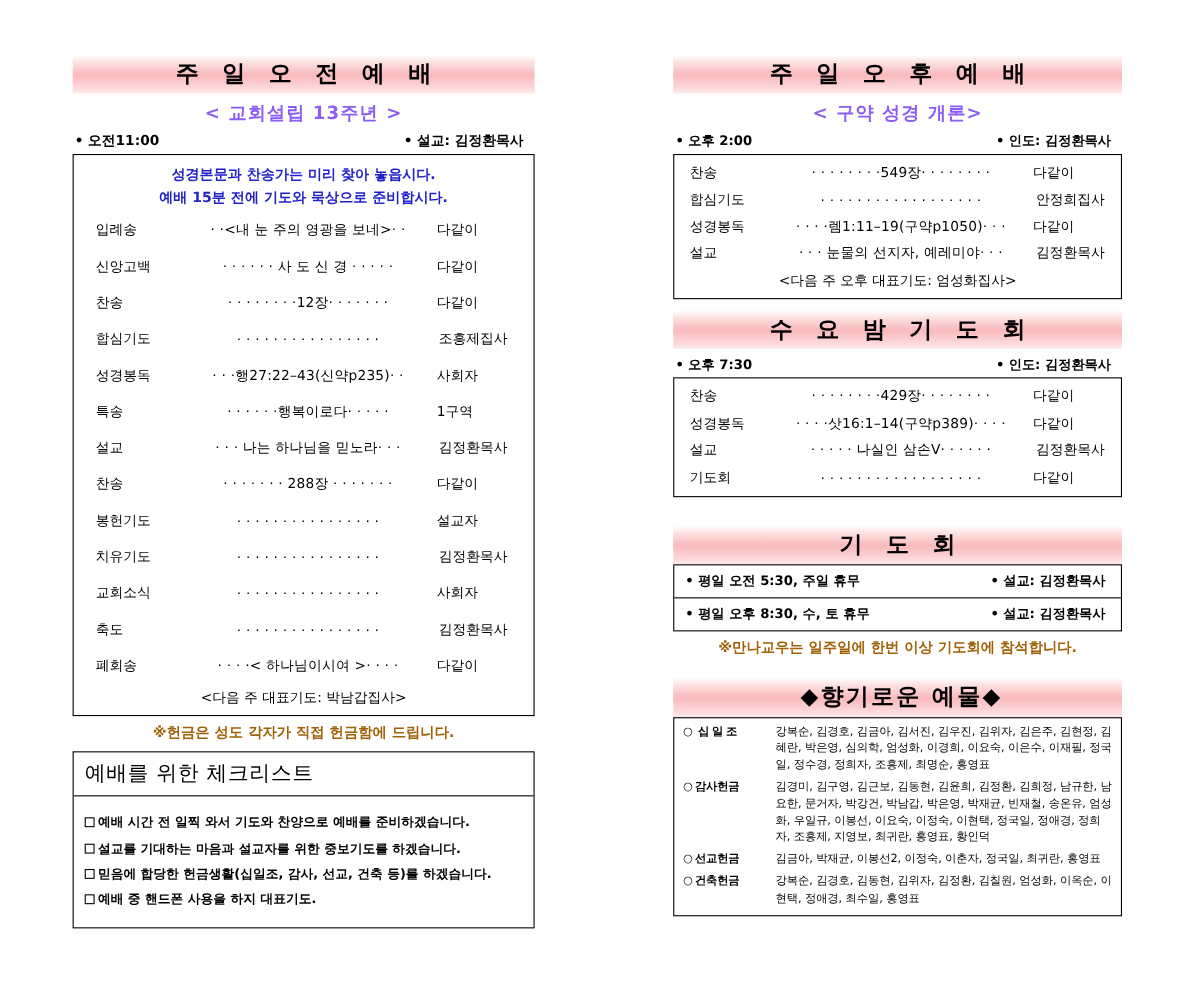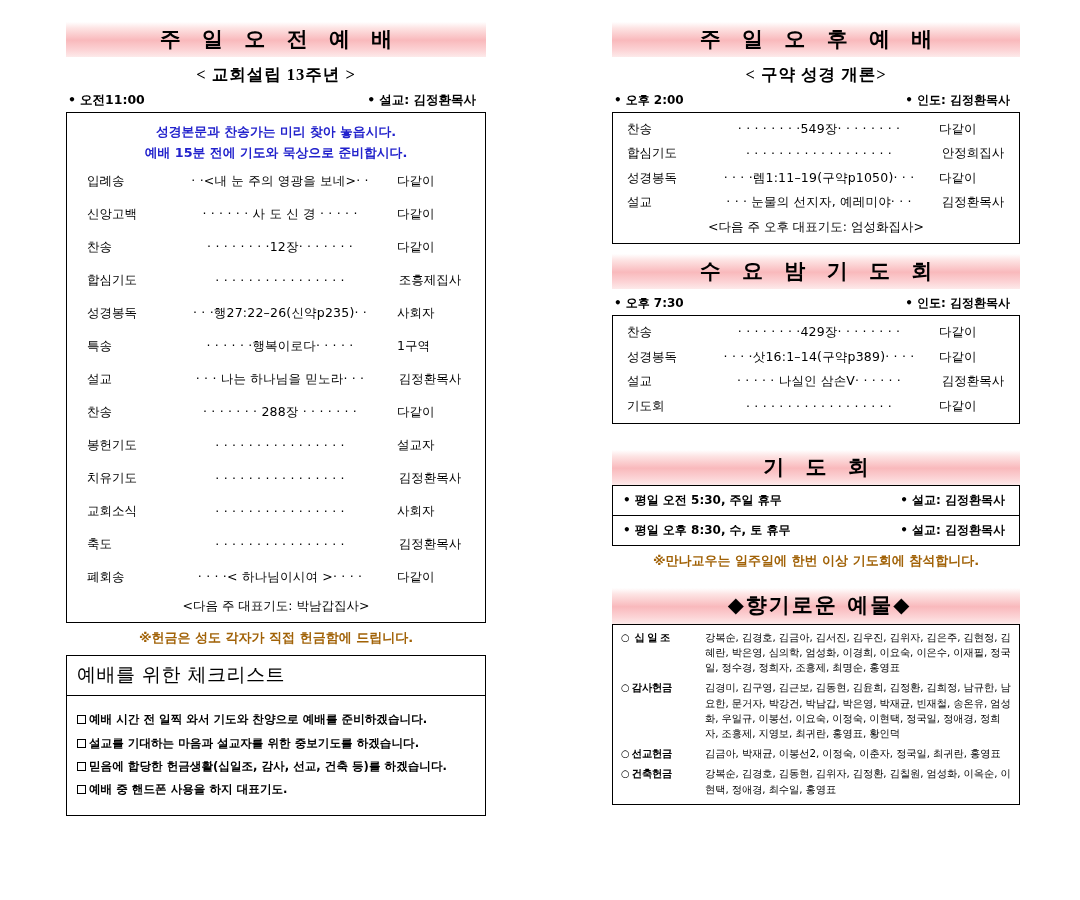--- a/index.html
+++ b/index.html
@@ -12,46 +12,46 @@
     color: #000;
     overflow: hidden;
   }
   .page {
     position: relative;
     width: 1080px; height: 900px;
     display: flex;
   }
   .col {
     position: relative;
+    margin-top: 28px;
   }
   .col-left  { width: 540px; padding: 22px 54px 0 66px; }
   .col-right { width: 540px; padding: 22px 60px 0 72px; }
 
   
   .banner {
     text-align: center;
     font-size: 21px;
     font-weight: bold;
     letter-spacing: 7px;
     padding: 5px 0 6px;
     line-height: 1.15;
     background: linear-gradient(to bottom,
        #ffffff 0%, #fde3e3 18%, #f9b9bc 52%, #fcd3d5 80%, #fdeaea 100%);
     color: #000;
   }
   .banner span { display: inline-block; text-indent: 7px; }
 
   .subtitle {
     text-align: center;
-    color: #000000;
+    color: #8b5cf6;
     font-size: 16.5px;
     font-weight: bold;
     letter-spacing: 1px;
     margin: 7px 0 6px;
-    font-family: Liberation Serif, serif;
   }
 
   
   .metaline {
     display: flex;
     justify-content: space-between;
     font-size: 12.5px;
     font-weight: bold;
     margin: 0 2px 3px 2px;
   }
@@ -189,21 +189,21 @@
               <td class="c-dots">· · · · · · · ·12장· · · · · · ·</td>
               <td class="c-who">다같이</td>
             </tr>
             <tr>
               <td class="c-item">합심기도</td>
               <td class="c-dots">· · · · · · · · · · · · · · · ·</td>
               <td class="c-who tight">조흥제집사</td>
             </tr>
             <tr>
               <td class="c-item">성경봉독</td>
-              <td class="c-dots">· · ·행27:22–26(신약p235)· ·</td>
+              <td class="c-dots">· · ·행27:22–43(신약p235)· ·</td>
               <td class="c-who">사회자</td>
             </tr>
             <tr>
               <td class="c-item">특송</td>
               <td class="c-dots">· · · · · ·행복이로다· · · · ·</td>
               <td class="c-who">1구역</td>
             </tr>
             <tr>
               <td class="c-item">설교</td>
               <td class="c-dots">· · · 나는 하나님을 믿노라· · ·</td>

